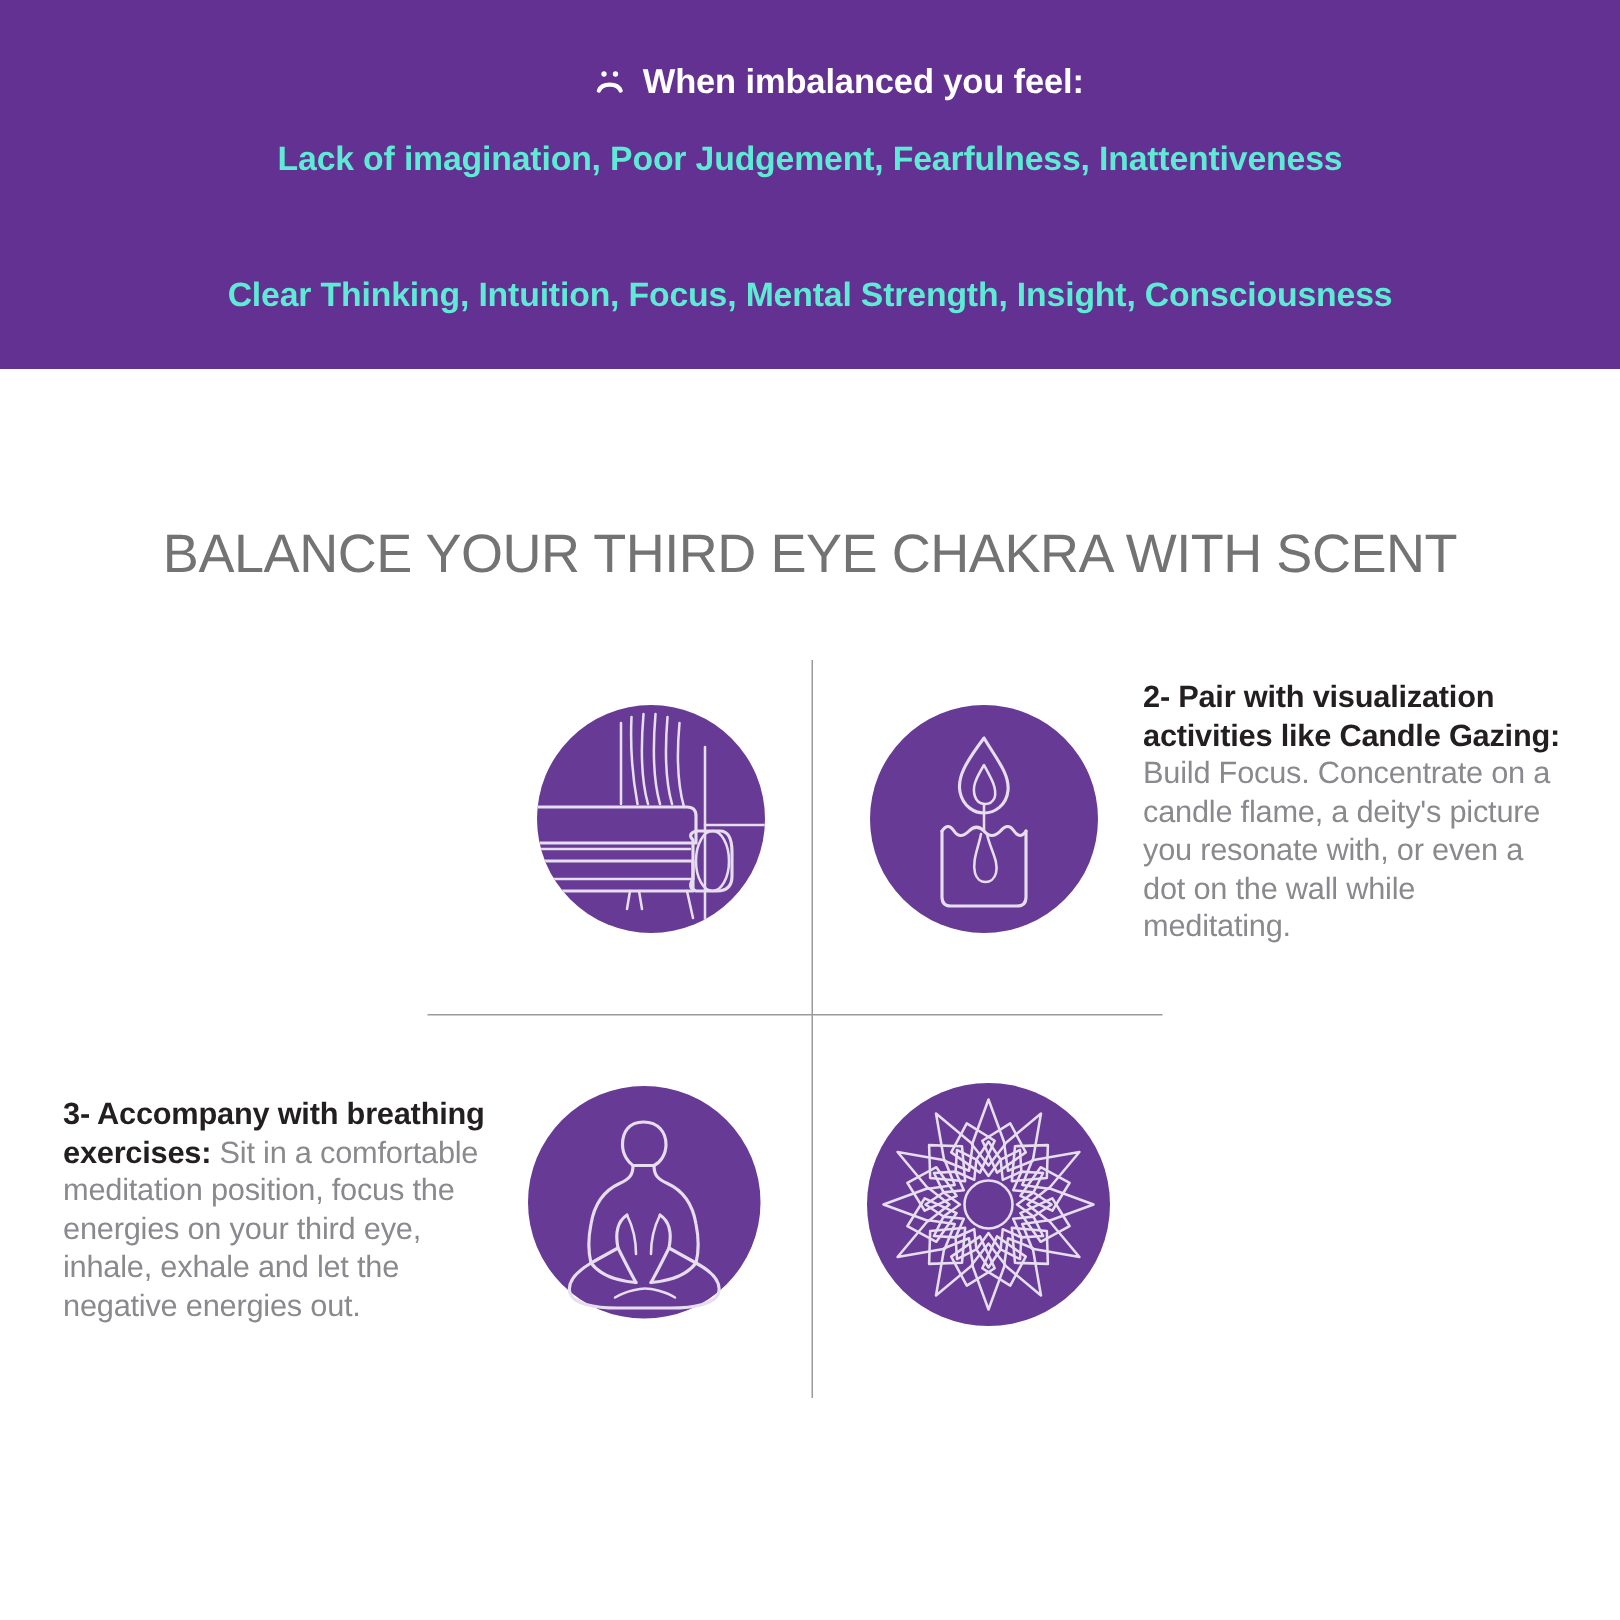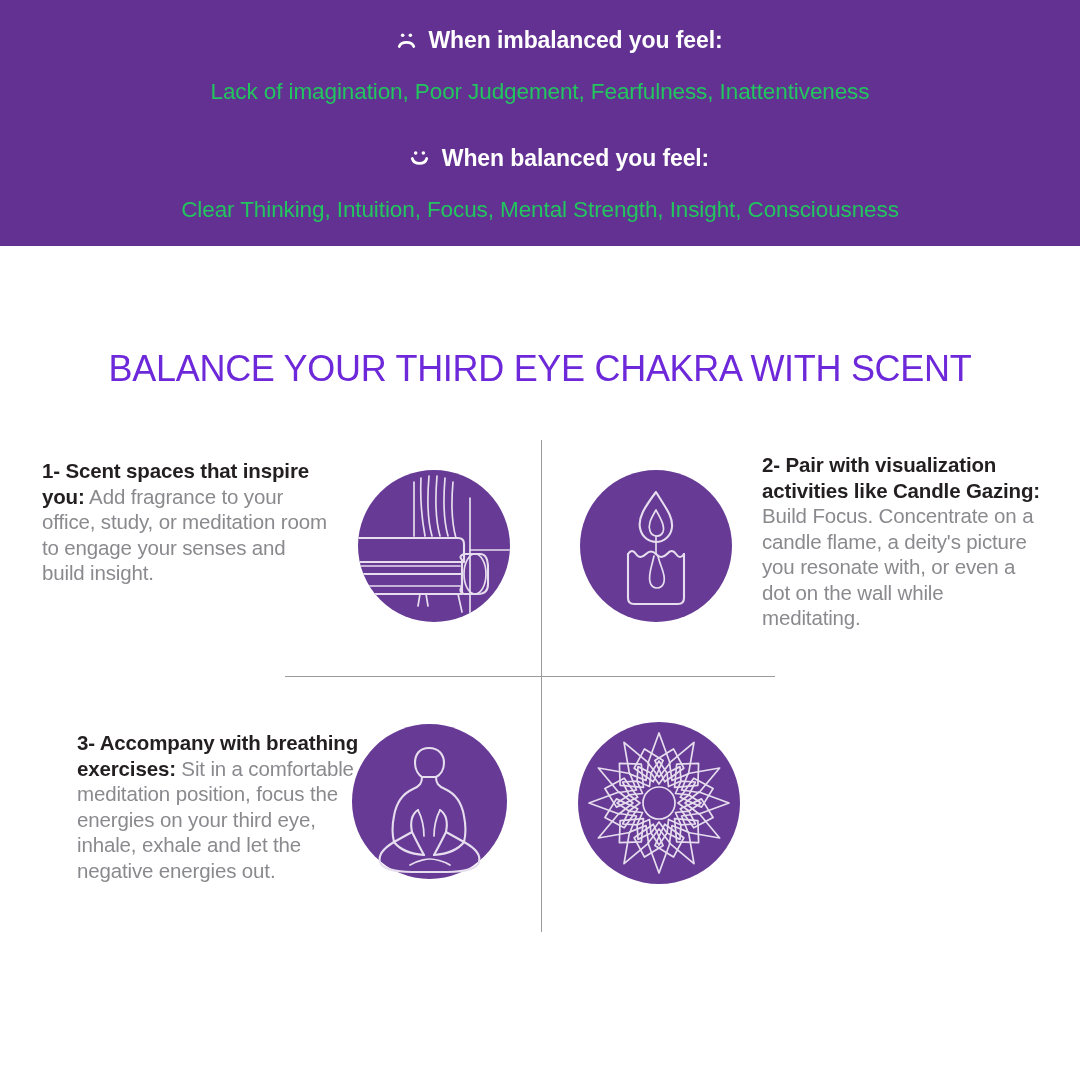--- a/index.html
+++ b/index.html
@@ -34,34 +34,34 @@
     font-size:23px;
     font-weight:bold;
     letter-spacing:-0.1px;
     margin-bottom:11px;
     padding-left:37px;
   }
 
   .face-icon { display:block; width:23px; height:23px; flex:0 0 auto; }
 
   .mood-list {
-    color:#22c55e;
+    color:#5eead4;
     font-size:22.5px;
-    font-weight:400;
+    font-weight:700;
     letter-spacing:-0.1px;
     line-height:1.2;
     margin-top:24px;
   }
 
   
   .main-title {
     position:absolute;
     left:0; top:348px; width:1080px;
     text-align:center;
-    color:#6d28d9;
+    color:#737373;
     font-size:36px;
     font-weight:400;
     letter-spacing:-0.3px;
     white-space:nowrap;
   }
 
   
   .divider-v {
     position:absolute;
     left:541px; top:440px;
@@ -77,21 +77,21 @@
 
   
   .quad {
     position:absolute;
     display:flex;
     align-items:flex-start;
   }
 
   .quad-1 { left:42px;  top:458px; width:290px; }
   .quad-2 { left:762px; top:452px; width:280px; }
-  .quad-3 { left:42px;  top:730px; width:290px;margin-left:35px; }
+  .quad-3 { left:42px;  top:730px; width:290px; }
   .quad-4 { left:782px; top:710px; width:272px; }
 
   .quad-text {
     font-size:20.5px;
     line-height:25.5px;
     color:#8a8a8e;
     font-weight:400;
     letter-spacing:-0.15px;
   }
   .quad-text .lead {
@@ -134,41 +134,30 @@
           <circle cx="8" cy="6.6" r="1.85" fill="#ffffff"></circle>
           <circle cx="16" cy="6.6" r="1.85" fill="#ffffff"></circle>
           <path d="M4.4 18.2 C 6.6 12.6, 17.4 12.6, 19.6 18.2" fill="none" stroke="#ffffff" stroke-width="2.9" stroke-linecap="round"></path>
         </svg>
         <span>When imbalanced you feel:</span>
       </div>
       <div class="mood-list">Lack of imagination, Poor Judgement, Fearfulness, Inattentiveness</div>
     </div>
 
     <div class="mood-block balanced">
-      <div class="mood-heading">
-        <svg class="face-icon" viewBox="0 0 24 24" aria-hidden="true">
-          <circle cx="8" cy="6.2" r="1.85" fill="#ffffff"></circle>
-          <circle cx="16" cy="6.2" r="1.85" fill="#ffffff"></circle>
-          <path d="M4.4 12.0 C 6.6 18.8, 17.4 18.8, 19.6 12.0" fill="none" stroke="#ffffff" stroke-width="2.9" stroke-linecap="round"></path>
-        </svg>
-        <span>When balanced you feel:</span>
-      </div>
       <div class="mood-list">Clear Thinking, Intuition, Focus, Mental Strength, Insight, Consciousness</div>
     </div>
 
   </div>
 
   <div class="main-title">BALANCE YOUR THIRD EYE CHAKRA WITH SCENT</div>
 
   <div class="divider-v"></div>
   <div class="divider-h"></div>
 
-  <div class="quad quad-1">
-    <p class="quad-text"><span class="lead">1- Scent spaces that inspire you:</span><span> Add fragrance to your office, study, or meditation room to engage your senses and build insight.</span></p>
-  </div>
 
   <div class="quad quad-2">
     <p class="quad-text"><span class="lead">2- Pair with visualization activities like Candle Gazing:</span><span> Build Focus. Concentrate on a candle flame, a deity's picture you resonate with, or even a dot on the wall while meditating.</span></p>
   </div>
 
   <div class="quad quad-3">
     <p class="quad-text"><span class="lead">3- Accompany with breathing exercises:</span><span> Sit in a comfortable meditation position, focus the energies on your third eye, inhale, exhale and let the negative energies out.</span></p>
   </div>
 
 

